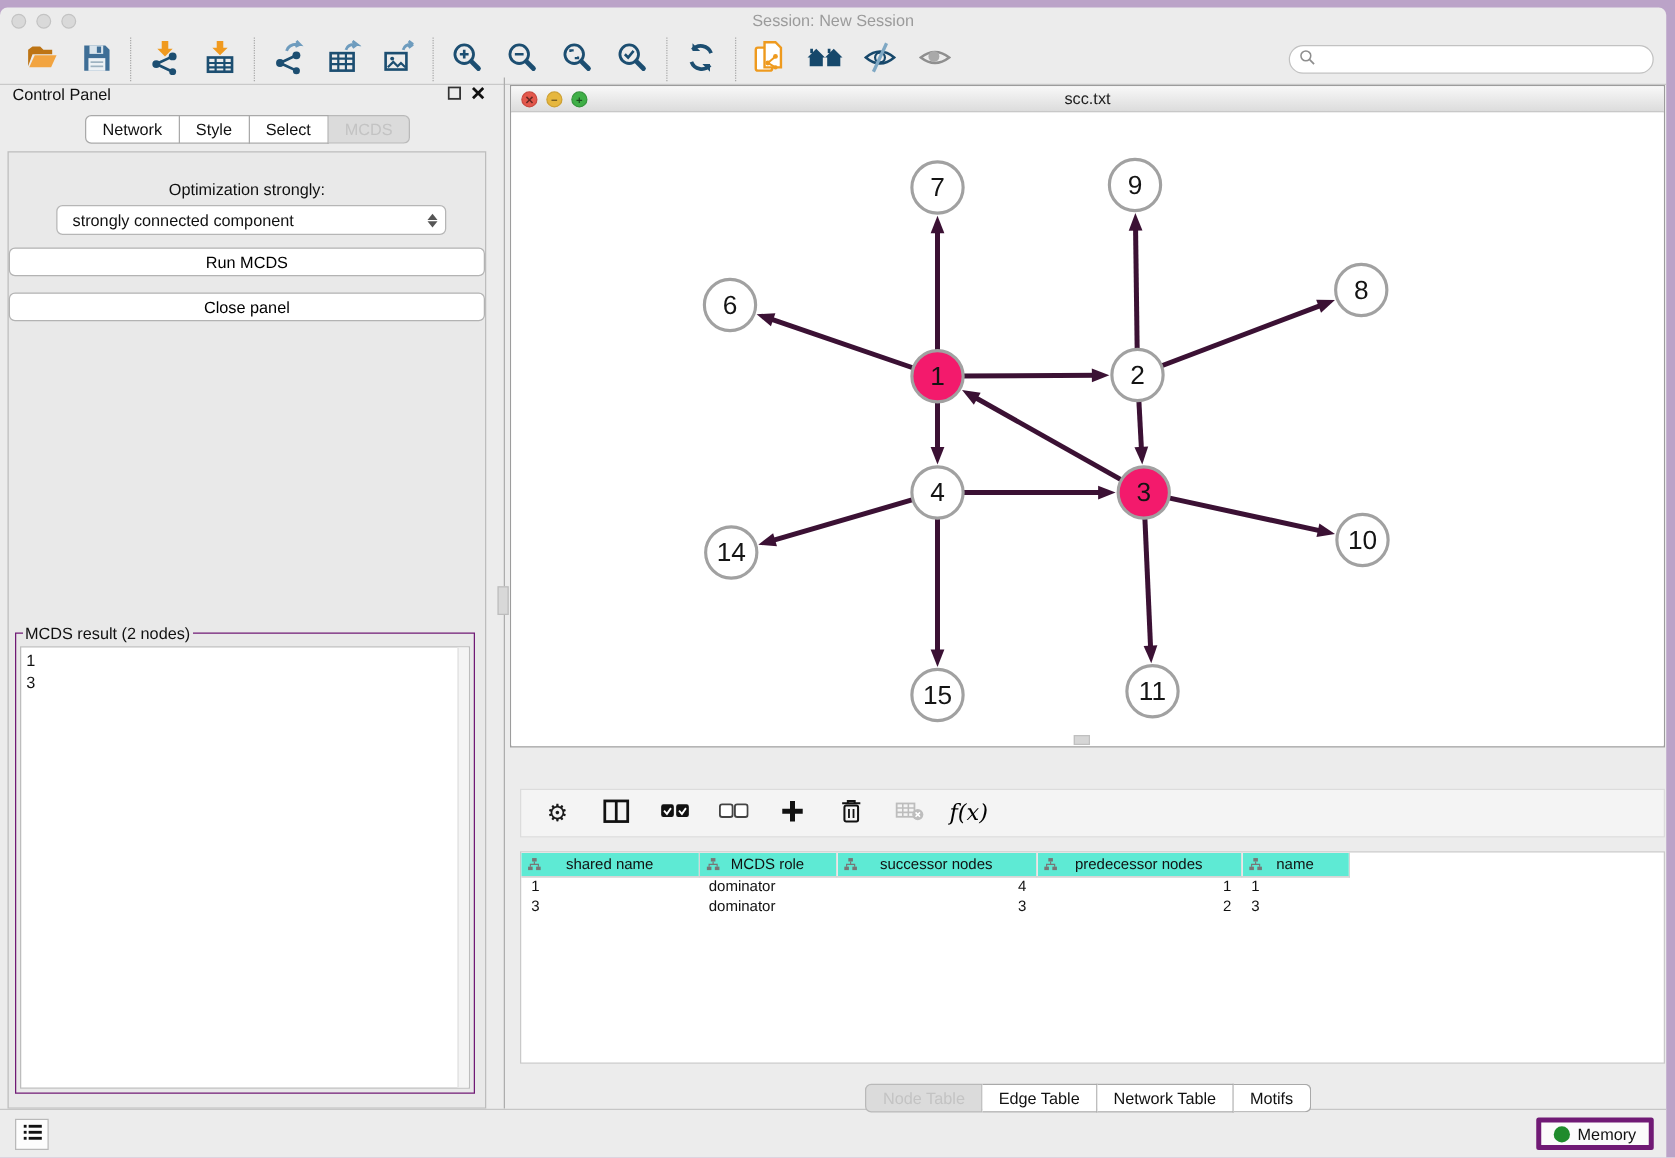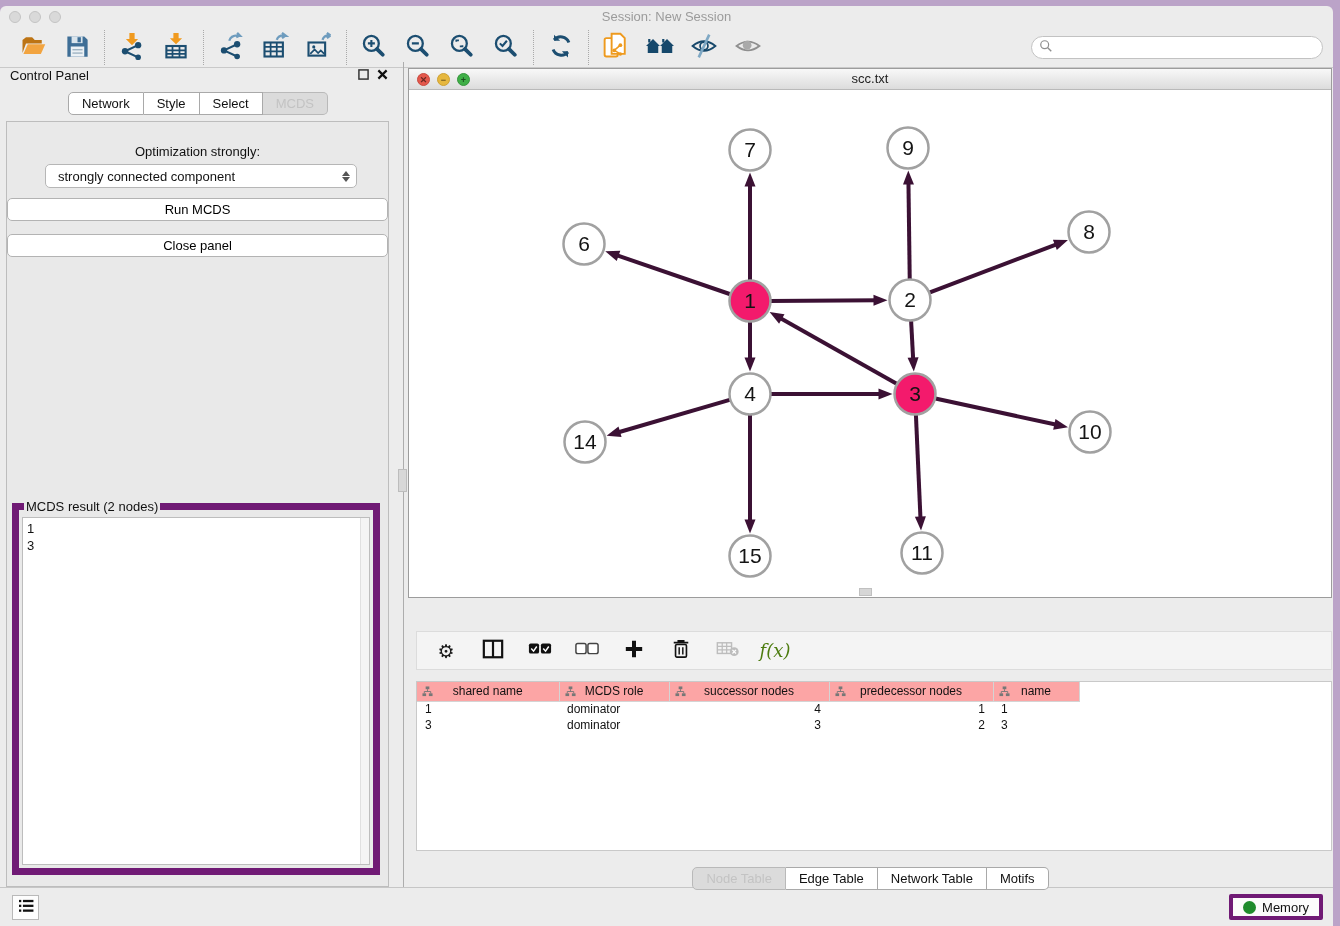--- a/index.html
+++ b/index.html
@@ -49,21 +49,21 @@
               padding:0 6px 0 12px; }
   .dropdown .dd-label { flex:1; font-size:13px; }
   .stepper { display:flex; flex-direction:column; gap:1px; align-items:center; }
   .stepper i { width:0; height:0; border-left:4px solid transparent; border-right:4px solid transparent; }
   .stepper .up { border-bottom:5px solid #555; }
   .stepper .down { border-top:5px solid #555; }
   .btnrow { position:absolute; top:76px; left:0; right:0; display:flex; justify-content:center; gap:13px;flex-direction:column; }
   .pbtn { background:#fff; border:1px solid #B3B3B3; border-radius:5px; height:23px;
           padding:0 16px; font-size:13px; font-family:"Liberation Sans",sans-serif; }
   .result-box { position:absolute; left:5px; right:8px; top:377px; bottom:11px;
-                border:7px solid #701a75; padding:3px; }
+                border:1px solid #701a75; padding:3px; }
   .result-box legend { font-size:13px; padding:0 2px; margin-left:2px; }
   .result-text { position:relative; width:100%; height:100%; background:#fff;
                  border:1px solid #BDBDBD; font-size:13px; padding:2px 4px;
                  white-space:pre; line-height:17px; }
   .result-scroll { position:absolute; right:0; top:0; bottom:0; width:9px;
                    background:#F4F4F4; border-left:1px solid #E0E0E0; }
 
   
   .vdivider { position:absolute; left:396px; top:56px; width:12px; height:825px; }
   .vdivider .line { position:absolute; left:7px; top:0; bottom:0; width:1px; background:#ADADAD; }
@@ -88,25 +88,25 @@
 
   
   .tp { position:absolute; left:408px; top:596px; width:925px; height:290px; }
   .tp-header { height:24px; position:relative; }
   .tp-header .panel-title { position:absolute; left:8px; top:5px; }
   .tp-toolbar { position:absolute; left:8px; right:1px; top:29px; height:39px;
                 background:#F4F4F4; border:1px solid #DCDCDC;
                 display:flex; align-items:center; gap:21px; padding-left:16px; }
   .tpt-btn { display:flex; align-items:center; justify-content:center; width:26px; height:28px; }
   .gear-glyph { font-size:19px; color:#1A1A1A; font-family:"DejaVu Sans",sans-serif; }
-  .fx-glyph { font-family:"DejaVu Serif",serif; font-style:italic; font-size:18px; color:#4d7c0f; }
+  .fx-glyph { font-family:"DejaVu Serif",serif; font-style:italic; font-size:18px; color:#000000; }
   .ntable-wrap { position:absolute; left:8px; right:1px; top:79px; height:170px;
                  background:#fff; border:1px solid #C9C9C9; overflow:hidden; }
   table.ntable { border-collapse:collapse; font-size:12px; table-layout:fixed; width:662px; }
-  .ntable th { height:19px; background:#fca5a5; border:1px solid #D4D4D4; border-top:none;
+  .ntable th { height:19px; background:#5eead4; border:1px solid #D4D4D4; border-top:none;
                font-weight:normal; font-size:12px; position:relative; text-align:center; padding:0 4px; }
   .ntable th:first-child { border-left:none; }
   .ntable th .th-icon { position:absolute; left:5px; top:4px; }
   .ntable td { height:16px; padding:0 8px; font-size:12px; border:none; }
   .ntable col.c0 { width:142px; } .ntable col.c1 { width:110px; }
   .ntable col.c2 { width:160px; } .ntable col.c3 { width:164px; }
   .ntable col.c4 { width:86px; }
   .ntable td.num { text-align:right; }
   .tp-tabs { position:absolute; left:0; right:0; bottom:2px; display:flex; justify-content:center; }
 

